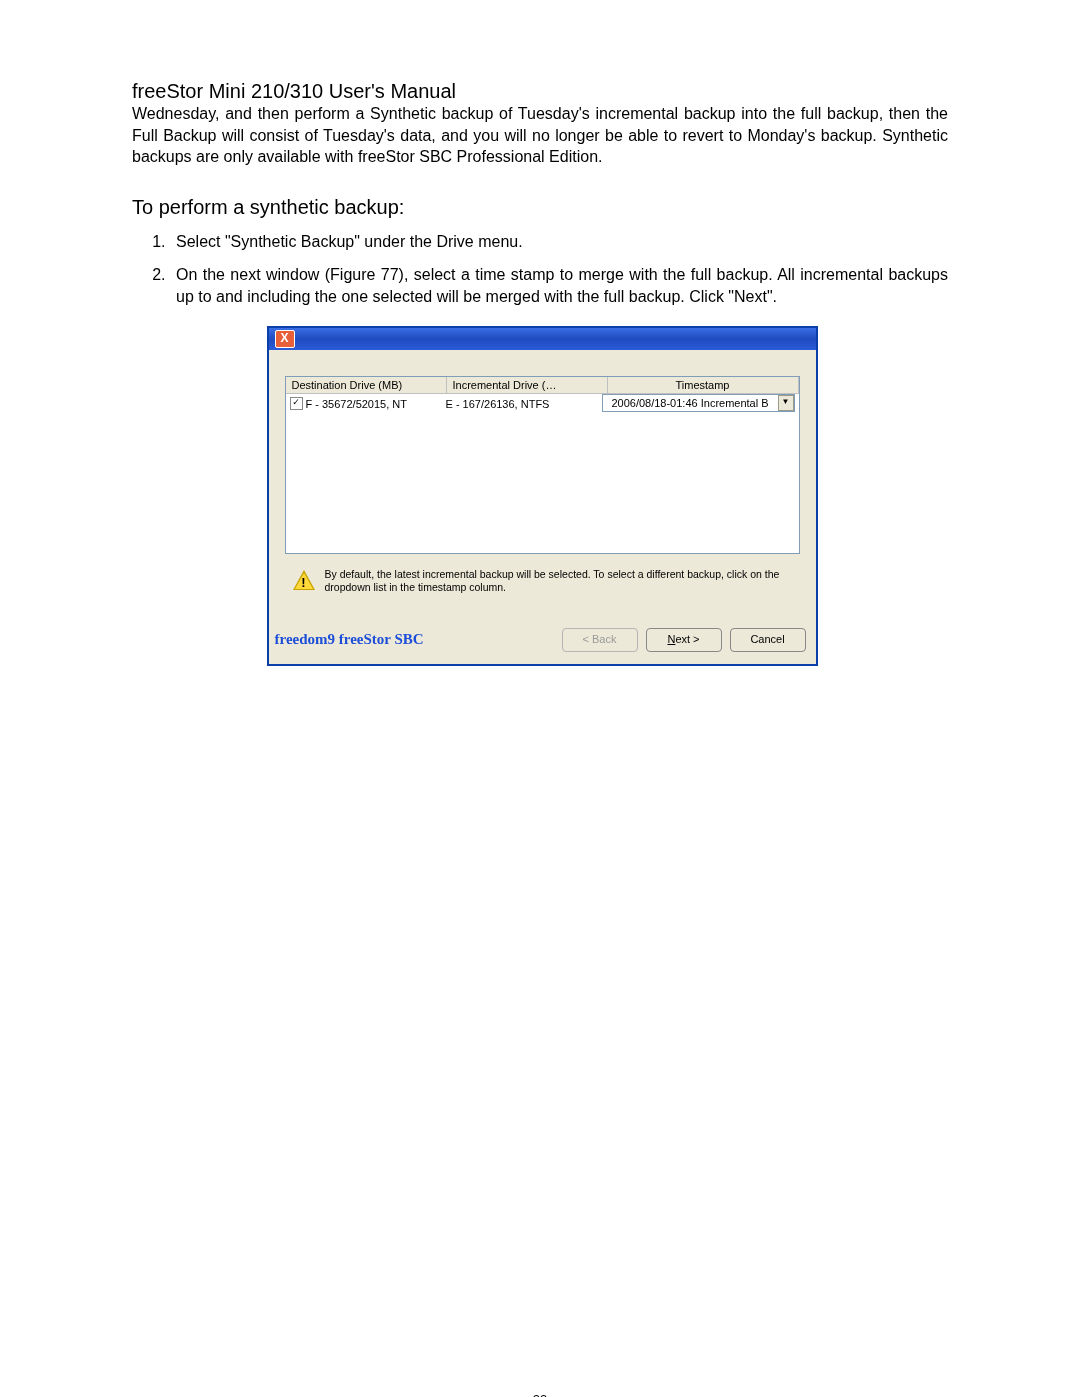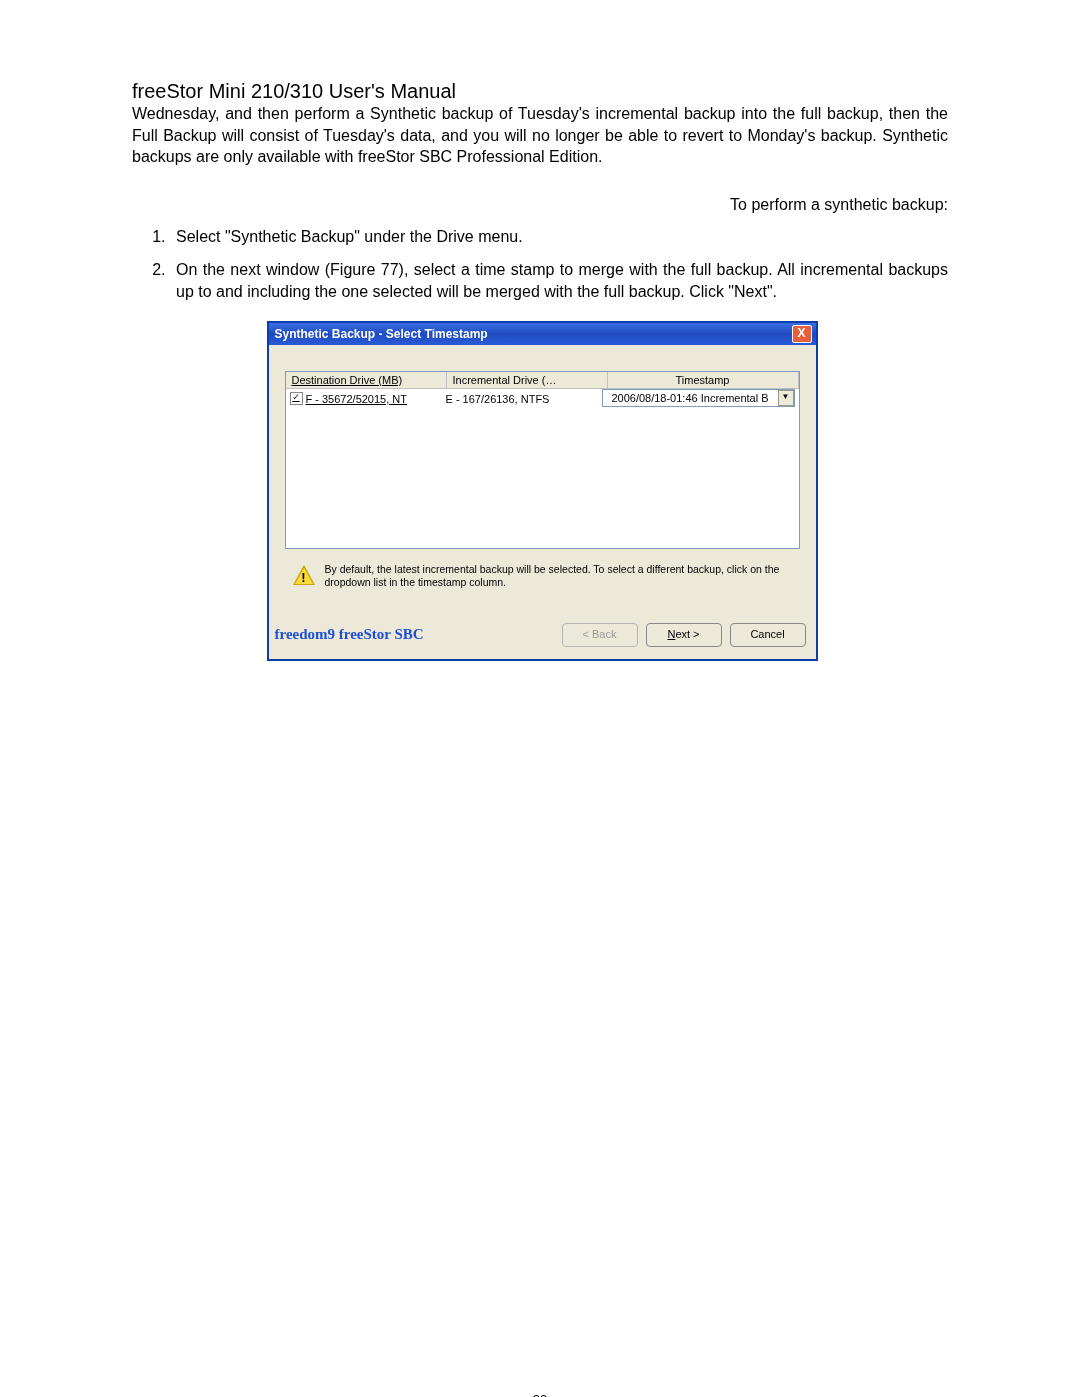--- a/index.html
+++ b/index.html
@@ -18,23 +18,22 @@
   .header {
     font-size: 20px;
   }
   .para {
     font-size: 16px;
     line-height: 1.35;
     text-align: justify;
     margin-bottom: 28px;
   }
   .instr {
-    font-size: 16px;
+    font-size: 20px;
     margin-bottom: 12px;
-    text-align: right;
   }
   ol.steps {
     font-size: 16px;
     padding-left: 38px;
     margin: 0 0 18px 0;
   }
   ol.steps li {
     padding-left: 6px;
     margin-bottom: 12px;
     text-align: justify;
@@ -90,21 +89,21 @@
   }
   .colhead {
     background: #ece9d8;
     border-right: 1px solid #c0c0c0;
     border-bottom: 1px solid #c0c0c0;
     padding: 2px 6px;
     text-align: left;
     white-space: nowrap;
     overflow: hidden;
   }
-  .col1 { width: 148px; text-decoration: underline; }
+  .col1 { width: 148px; }
   .col2 { width: 148px; }
   .col3 { flex: 1; text-align: center; }
   .listrow {
     display: flex;
     font-size: 11px;
     align-items: center;
   }
   .cell {
     padding: 2px 4px 2px 4px;
     white-space: nowrap;
@@ -246,21 +245,20 @@
   <div class="instr">To perform a synthetic backup:</div>
 
   <ol class="steps">
     <li>Select "Synthetic Backup" under the Drive menu.</li>
     <li>On the next window (Figure 77), select a time stamp to merge with the full backup.  All incremental backups up to and including the one selected will be merged with the full backup.  Click "Next".</li>
   </ol>
 
   <div class="figwrap">
     <div class="dialog">
       <div class="titlebar">
-        <span class="ttxt">Synthetic Backup - Select Timestamp</span>
         <div class="closebox">X</div>
       </div>
       <div class="client">
         <div class="listframe">
           <div class="columns">
             <div class="colhead col1">Destination Drive (MB)</div>
             <div class="colhead col2">Incremental Drive (…</div>
             <div class="colhead col3">Timestamp</div>
           </div>
           <div class="listrow">

